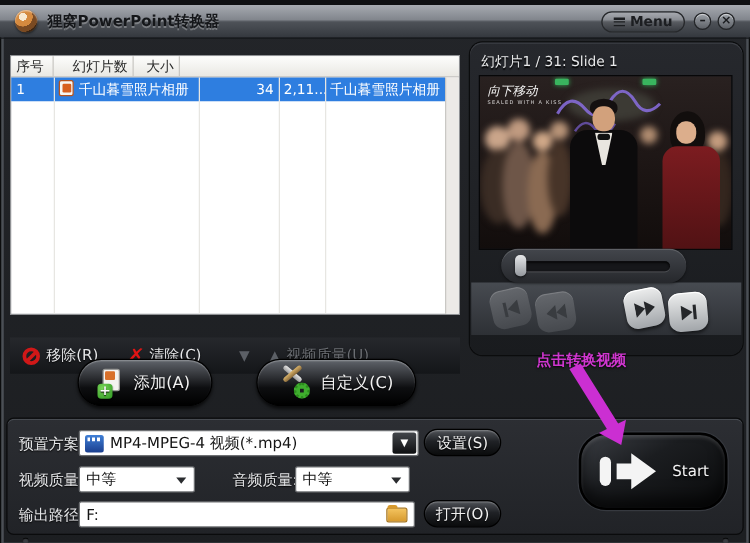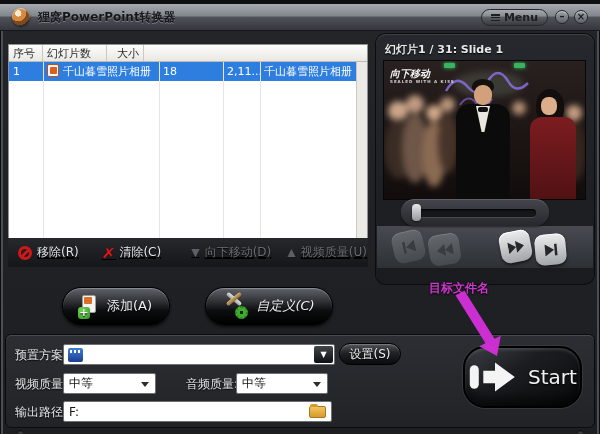--- a/index.html
+++ b/index.html
@@ -22,58 +22,58 @@
   .menu-btn span.lbl{font-size:11px;font-weight:bold;color:#1c1e21;}
   .winbtn{position:absolute;top:6px;width:14px;height:14px;border-radius:50%;border:1px solid #232528;
     background:linear-gradient(#9da2a8,#5e6268);color:#1a1c1f;font-size:10px;line-height:12px;text-align:center;
     font-weight:bold;cursor:pointer;box-shadow:inset 0 1px 0 rgba(255,255,255,.5);}
   .btn-min{right:31px;} .btn-close{right:12px;}
   
   .filetable{position:absolute;left:8px;top:40px;width:360px;height:208px;background:#ffffff;border:1px solid #8f9194;}
   .thead{display:flex;height:17px;background:linear-gradient(#fdfdfc,#e9e8e3);border-bottom:1px solid #bdbcb8;
     font-size:11px;color:#2a2a2a;}
   .th{padding:1px 4px 0 4px;border-right:1px solid #c9c8c4;overflow:hidden;white-space:nowrap;}
-  .c-idx{width:34px;} .c-name{width:116px;} .c-slides{width:64px;} .c-size{width:37px;text-align:right;} .c-target{flex:1;}
+  .c-idx{width:34px;} .c-name{width:116px;} .c-slides{width:64px;text-align:right;} .c-size{width:37px;text-align:right;} .c-target{flex:1;}
   .trow{display:flex;height:19px;background:#2e7ee0;color:#fff;font-size:11px;align-items:center;width:347px;}
   .td{padding:0 4px;overflow:hidden;white-space:nowrap;}
   .ppt-ico{display:inline-block;width:12px;height:13px;background:#f7f6f3;border:1px solid #b6541f;border-radius:2px;
     position:relative;vertical-align:-2px;margin-right:4px;}
   .ppt-ico::after{content:"";position:absolute;left:2px;top:2px;width:7px;height:7px;background:#d8601f;border-radius:1px;}
   .tbody-sep{position:absolute;top:17px;bottom:0;width:1px;background:#e7e6e2;}
   .vscroll{position:absolute;right:0;top:17px;bottom:0;width:11px;background:#eceae7;border-left:1px solid #c9c8c4;}
   
-  .list-toolbar{position:absolute;left:8px;top:234px;width:360px;height:29px;
-    background:linear-gradient(#26282c,#141619);display:flex;align-items:center;font-size:12px;text-decoration:underline;}
+  .list-toolbar{position:absolute;left:8px;top:266px;width:360px;height:29px;
+    background:linear-gradient(#26282c,#141619);display:flex;align-items:center;font-size:12px;}
   .ltb{display:flex;align-items:center;gap:5px;margin-left:10px;cursor:pointer;white-space:nowrap;}
   .ltb .txt{color:#e6e7e9;text-shadow:0 1px 1px #000;}
   .ltb.disabled .txt{color:#6b6e73;}
   .ban-ico{width:14px;height:14px;border:3px solid #d01818;border-radius:50%;position:relative;background:transparent;}
   .ban-ico::after{content:"";position:absolute;left:-1px;top:3px;width:10px;height:3px;background:#d01818;transform:rotate(-45deg);}
   .clear-ico{color:#e01414;font-size:14px;font-weight:bold;line-height:14px;transform:scaleX(1.25);}
   .mv-ico{font-size:11px;color:#5c6066;line-height:11px;}
   
   .bigbtn{position:absolute;top:283px;height:38px;border-radius:19px;cursor:pointer;
     background:linear-gradient(#60646b,#2e3034 38%,#0d0e10 62%,#000);
     border:1px solid #000;box-shadow:0 2px 3px rgba(0,0,0,.7), inset 0 1px 1px rgba(255,255,255,.28);
     display:flex;align-items:center;justify-content:center;gap:9px;color:#f2f2f2;font-size:13px;text-shadow:0 1px 1px #000;}
   .btn-add{left:62px;width:108px;}
-  .btn-custom{left:205px;width:128px;font-style:italic;}
+  .btn-custom{left:205px;width:128px;}
   .add-ico{position:relative;width:18px;height:22px;}
   .add-ico .page{position:absolute;left:2px;top:0;width:14px;height:18px;background:#f4f3f0;border-radius:2px;border:1px solid #9a9a98;}
   .add-ico .chart{position:absolute;left:4px;top:2px;width:8px;height:7px;background:#d8702a;border-radius:1px;}
   .add-ico .plus{position:absolute;left:-2px;bottom:-2px;width:12px;height:12px;background:radial-gradient(circle at 35% 30%,#7ad65a,#2d9621);
     border-radius:3px;color:#fff;font-size:11px;line-height:12px;text-align:center;font-weight:bold;box-shadow:0 1px 1px rgba(0,0,0,.6);}
   .cus-ico{position:relative;width:24px;height:24px;}
   .cus-ico .bar1{position:absolute;left:2px;top:3px;width:18px;height:4px;background:linear-gradient(#e8e8e8,#9c9c9c);border-radius:2px;transform:rotate(40deg);}
   .cus-ico .bar2{position:absolute;left:2px;top:3px;width:18px;height:4px;background:linear-gradient(#d8b26a,#8a6a3a);border-radius:2px;transform:rotate(-40deg);}
   .cus-ico .gear{position:absolute;right:-1px;bottom:-1px;width:13px;height:13px;border-radius:50%;
     background:radial-gradient(circle,#1b1d1f 0 25%,#3fae2e 26%);border:2px dotted #2c8a1e;}
   
   .preview{position:absolute;left:376px;top:30px;width:218px;height:250px;border-radius:10px;
-    background:linear-gradient(#26282d,#191b1e);box-shadow:0 0 0 1px #0b0c0d, inset 0 1px 0 #3c3f45;overflow:hidden;font-weight:bold;}
+    background:linear-gradient(#26282d,#191b1e);box-shadow:0 0 0 1px #0b0c0d, inset 0 1px 0 #3c3f45;overflow:hidden;}
   .slide-label{position:absolute;left:9px;top:8px;font-size:11px;color:#e8e9ea;text-shadow:0 1px 1px #000;}
   .photo{position:absolute;left:7px;top:26px;width:203px;height:140px;border:1px solid #070708;overflow:hidden;
     background:linear-gradient(180deg,#292120 0%,#1c1514 55%,#120d0c 100%);}
   .crowd{position:absolute;inset:0;filter:blur(3px);}
   .blob{position:absolute;border-radius:50%;}
   .streamers{position:absolute;inset:0;}
   .exit{position:absolute;top:2px;width:11px;height:5px;background:#39b45e;box-shadow:0 0 4px #39b45e;border-radius:1px;}
   .man-hair{position:absolute;left:88px;top:18px;width:22px;height:14px;background:#141010;border-radius:50% 50% 40% 40%;}
   .man-head{position:absolute;left:90px;top:24px;width:18px;height:20px;background:#d2a17c;border-radius:45%;}
   .man-suit{position:absolute;left:72px;top:43px;width:54px;height:100px;background:#0c0b0c;border-radius:14px 14px 0 0;}
@@ -130,21 +130,21 @@
   .pillbtn{position:absolute;height:22px;border-radius:11px;cursor:pointer;
     background:linear-gradient(#515459,#202226 45%,#0a0b0c);border:1px solid #000;
     box-shadow:inset 0 1px 1px rgba(255,255,255,.25);color:#f0f0f0;font-size:12px;display:flex;align-items:center;justify-content:center;
     text-shadow:0 1px 1px #000;}
   .btn-settings{left:333px;top:8px;width:62px;}
   .btn-open{left:333px;top:65px;width:62px;}
   .startbtn{position:absolute;left:457px;top:11px;width:119px;height:62px;border-radius:22px;cursor:pointer;
     background:linear-gradient(150deg,#3c3f45 0%,#1b1d20 40%,#0a0b0c 100%);
     border:2px solid #000;box-shadow:0 0 0 1px #36393f, inset 0 2px 3px rgba(255,255,255,.14), inset 0 -8px 12px rgba(0,0,0,.65);
     display:flex;align-items:center;justify-content:center;gap:6px;}
-  .startbtn .lbl{color:#f2f2f2;font-size:20px;text-shadow:0 1px 2px #000;}
+  .startbtn .lbl{color:#f2f2f2;font-size:12px;text-shadow:0 1px 2px #000;}
   .screw{position:absolute;width:5px;height:5px;border-radius:50%;background:#3a3d42;box-shadow:inset 0 1px 1px #000;}
 </style>
 </head>
 <body>
 
 <div class="window">
 
   <div class="titlebar">
     <div class="app-logo"></div>
     <div class="app-title">狸窝PowerPoint转换器</div>
@@ -158,21 +158,21 @@
 
   <div class="filetable">
     <div class="thead">
       <div class="th c-idx">序号</div>
       <div class="th c-slides">幻灯片数</div>
       <div class="th c-size">大小</div>
     </div>
     <div class="trow">
       <div class="td c-idx">1</div>
       <div class="td c-name"><span class="ppt-ico"></span><span>千山暮雪照片相册</span></div>
-      <div class="td c-slides">18</div>
+      <div class="td c-slides">34</div>
       <div class="td c-size">2,11...</div>
       <div class="td c-target">千山暮雪照片相册</div>
     </div>
     <div class="tbody-sep" style="left:34px;"></div>
     <div class="tbody-sep" style="left:150px;"></div>
     <div class="tbody-sep" style="left:214px;"></div>
     <div class="tbody-sep" style="left:251px;"></div>
     <div class="vscroll"></div>
   </div>
 
@@ -180,21 +180,20 @@
     <div class="ltb">
       <span class="ban-ico"></span>
       <span class="txt">移除(R)</span>
     </div>
     <div class="ltb" style="margin-left:24px;">
       <span class="clear-ico">✗</span>
       <span class="txt">清除(C)</span>
     </div>
     <div class="ltb disabled" style="margin-left:30px;">
       <span class="mv-ico">▼</span>
-      <span class="txt">向下移动(D)</span>
     </div>
     <div class="ltb disabled" style="margin-left:16px;">
       <span class="mv-ico">▲</span>
       <span class="txt">视频质量(U)</span>
     </div>
   </div>
 
   <div class="bigbtn btn-add">
     <span class="add-ico">
       <span class="page"></span>
@@ -275,49 +274,51 @@
       </svg>
     </div>
     <div class="rbtn on rb4">
       <svg width="14" height="12" viewBox="0 0 14 12">
         <polygon points="1,0 1,12 10,6" fill="#25272a"></polygon>
         <rect x="10.5" y="0" width="2.5" height="12" fill="#25272a"></rect>
       </svg>
     </div>
   </div>
 
-  <div class="hint-text" style="color: rgb(207, 54, 207);">目标文件名</div>
+  <div class="hint-text" style="color: rgb(207, 54, 207);">点击转换视频</div>
   <svg class="hint-arrow" width="80" height="95" viewBox="0 0 80 95">
     <polygon points="15.5,20.2 45.5,68.2 39.2,71.3 57,81 60.8,60.7 54.5,63.8 24.5,15.8" fill="#cb2fd2"></polygon>
   </svg>
 
   <div class="settings">
     <div class="slabel" style="left:9px;top:12px;">预置方案:</div>
     <div class="combo preset-combo">
       <span class="mp4-ico"></span>
+      <span class="val">MP4-MPEG-4 视频(*.mp4)</span>
       <span class="drop-btn">▼</span>
     </div>
     <div class="pillbtn btn-settings">设置(S)</div>
 
     <div class="slabel" style="left:9px;top:41px;">视频质量:</div>
     <div class="combo sel video-combo">
       <span class="val">中等</span>
       <span class="chev"></span>
     </div>
     <div class="slabel" style="left:180px;top:41px;">音频质量:</div>
     <div class="combo sel audio-combo">
       <span class="val">中等</span>
       <span class="chev"></span>
     </div>
 
     <div class="slabel" style="left:9px;top:69px;">输出路径:</div>
     <div class="path-wrap">
       <input class="path-input" type="text" value="F:" style="">
       <span class="folder-ico"></span>
     </div>
+    <div class="pillbtn btn-open">打开(O)</div>
 
     <div class="startbtn">
       <svg width="54" height="40" viewBox="0 0 60 44">
         <rect x="2" y="9" width="10" height="26" rx="5" fill="#f4f4f4"></rect>
         <path d="M17 15 h13 v-9 l22 16 -22 16 v-9 h-13 z" fill="#f4f4f4"></path>
       </svg>
       <span class="lbl">Start</span>
     </div>
   </div>
 

